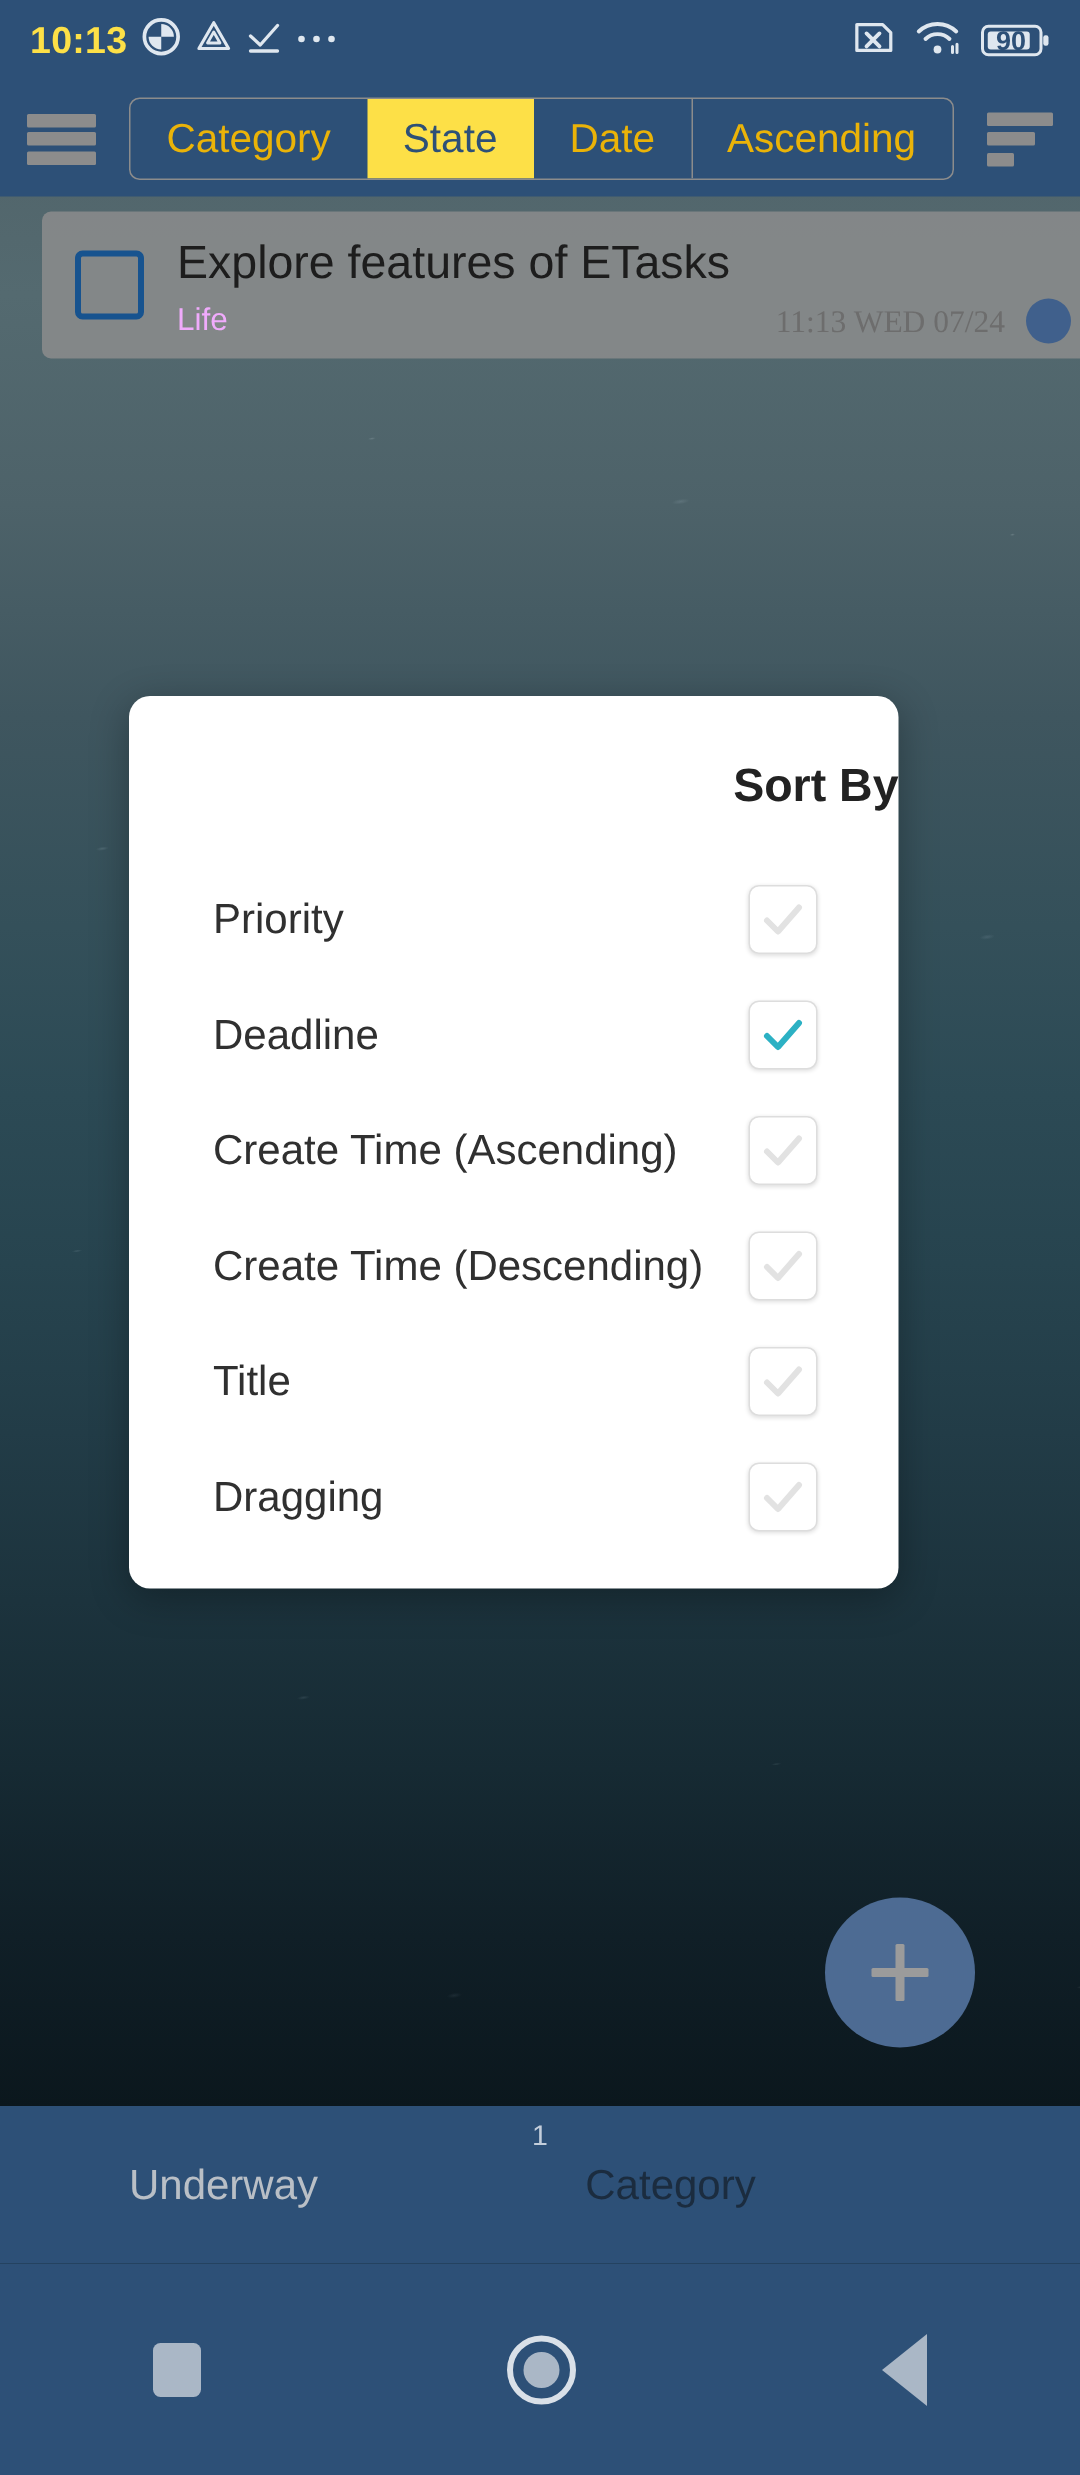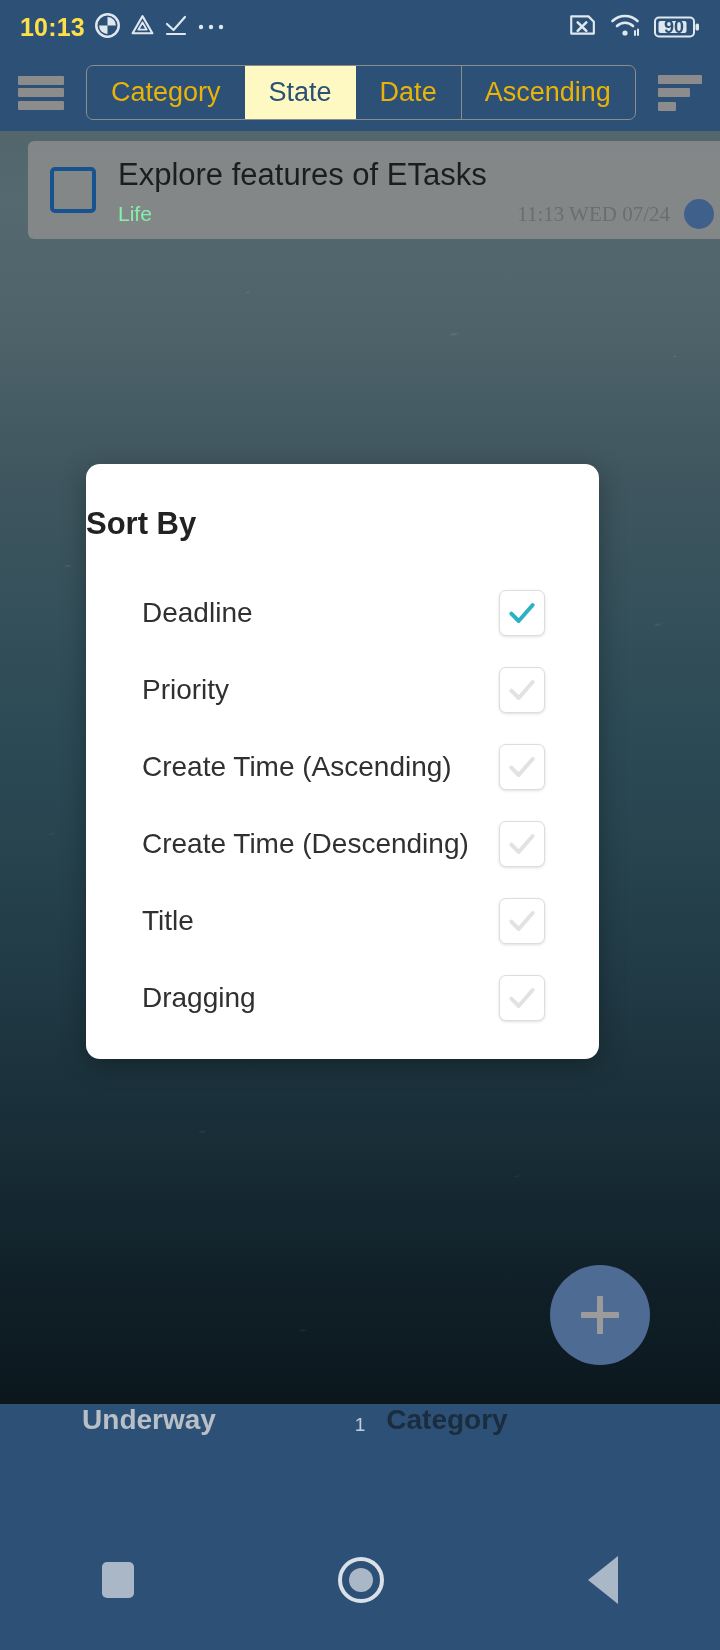--- a/index.html
+++ b/index.html
@@ -101,21 +101,21 @@
   }
   .seg{
     display:flex; align-items:center; justify-content:center;
     color:#eab308; font-size:27px;
     padding:0 24px;
     cursor:pointer;
     background:transparent;
     position:relative;
     white-space:nowrap;
   }
-  .seg.sel{ background:#fef9c3; color:#2d5077; }
+  .seg.sel{ background:#fde047; color:#2d5077; }
   .seg.divider:before{
     content:""; position:absolute; left:0; top:0; bottom:0; width:1px; background:#8c8c8c;
   }
 
   
   .task-card{
     position:absolute; left:28px; top:141px; width:708px; height:98px;
     background:rgba(142,142,142,.82);
     border-radius:6px;
     display:flex; align-items:center;
@@ -125,36 +125,36 @@
   .task-check{
     width:46px; height:46px; flex:0 0 46px;
     border:4px solid #17538f;
     border-radius:5px;
     background:transparent;
     cursor:pointer;
   }
   .task-body{ flex:1; margin-left:22px; min-width:0; position:relative; height:70px; }
   .task-title{ color:#1d1d1d; font-size:31px; line-height:40px; white-space:nowrap; overflow:hidden; text-overflow:ellipsis; }
   .task-meta{ display:flex; align-items:center; margin-top:4px; }
-  .task-cat{ color:#86efac; font-size:21px; }
+  .task-cat{ color:#f0abfc; font-size:21px; }
   .task-time{ color:#6d6d6d; font-size:21px; margin-left:auto;font-family:Liberation Serif, serif; }
   .task-dot{ width:30px; height:30px; border-radius:50%; background:#40608c; margin-left:14px; flex:0 0 30px; }
 
   
   .scrim{ position:absolute; inset:0; z-index:30; }
   .dialog{
     position:absolute; left:86px; top:464px; width:513px; height:595px;
     background:#ffffff;
     border-radius:14px;
     z-index:31;
     box-shadow:0 6px 26px rgba(0,0,0,.30);
     padding:0;
   }
   .dialog-title{
-    text-align:left;
+    text-align:right;
     color:#222222;
     font-size:31px;
     font-weight:bold;
     padding-top:42px;
   }
   .sort-list{ margin-top:32px; }
   .sort-row{
     display:flex; align-items:center;
     height:77px;
     padding:0 54px 0 56px;
@@ -192,21 +192,21 @@
     position:absolute; left:0; top:1404px; width:720px; height:105px;
     background:#2d5077;
     z-index:20;
   }
   .tab-badge{
     position:absolute; left:0; right:0; top:10px;
     text-align:center; color:#c4cedb; font-size:19px;
   }
   .tabs-row{
     position:absolute; left:0; top:0; width:596px; height:105px;
-    display:flex; font-weight:bold;
+    display:flex; align-items:center;
   }
   .btab{ flex:1; text-align:center; font-size:28px; cursor:pointer; }
   .btab.active{ color:#b9bfc6; }
   .btab.inactive{ color:#1b2c3f; }
 
   
   .navbar{
     position:absolute; left:0; top:1509px; width:720px; height:141px;
     background:#2d5077;
     display:flex; align-items:center; justify-content:space-around;
@@ -342,69 +342,69 @@
       </div>
     <div class="nav-back"></div>
   </div>
 
   <div class="scrim"></div>
   <div class="dialog">
     <div class="dialog-title">Sort By</div>
     <div class="sort-list">
 
       <div class="sort-row">
+        <span class="sort-label">Priority</span>
+        <span class="cbox">
+          <svg viewBox="0 0 24 24">
+              <path d="M4 12.5 L9.5 18 L20 6" fill="none" stroke="#e2e2e2" stroke-width="3" stroke-linecap="round" stroke-linejoin="round"></path>
+            </svg>
+        </span>
+      </div>
+
+      <div class="sort-row">
         <span class="sort-label">Deadline</span>
         <span class="cbox">
           <svg viewBox="0 0 24 24">
               <path d="M4 12.5 L9.5 18 L20 6" fill="none" stroke="#2cb1c4" stroke-width="3" stroke-linecap="round" stroke-linejoin="round"></path>
             </svg>
         </span>
       </div>
 
       <div class="sort-row">
-        <span class="sort-label">Priority</span>
+        <span class="sort-label">Create Time (Ascending)</span>
         <span class="cbox">
           <svg viewBox="0 0 24 24">
               <path d="M4 12.5 L9.5 18 L20 6" fill="none" stroke="#e2e2e2" stroke-width="3" stroke-linecap="round" stroke-linejoin="round"></path>
             </svg>
         </span>
       </div>
 
       <div class="sort-row">
-        <span class="sort-label">Create Time (Ascending)</span>
+        <span class="sort-label">Create Time (Descending)</span>
         <span class="cbox">
           <svg viewBox="0 0 24 24">
               <path d="M4 12.5 L9.5 18 L20 6" fill="none" stroke="#e2e2e2" stroke-width="3" stroke-linecap="round" stroke-linejoin="round"></path>
             </svg>
         </span>
       </div>
 
       <div class="sort-row">
-        <span class="sort-label">Create Time (Descending)</span>
+        <span class="sort-label">Title</span>
         <span class="cbox">
           <svg viewBox="0 0 24 24">
               <path d="M4 12.5 L9.5 18 L20 6" fill="none" stroke="#e2e2e2" stroke-width="3" stroke-linecap="round" stroke-linejoin="round"></path>
             </svg>
         </span>
       </div>
 
       <div class="sort-row">
-        <span class="sort-label">Title</span>
+        <span class="sort-label">Dragging</span>
         <span class="cbox">
           <svg viewBox="0 0 24 24">
               <path d="M4 12.5 L9.5 18 L20 6" fill="none" stroke="#e2e2e2" stroke-width="3" stroke-linecap="round" stroke-linejoin="round"></path>
             </svg>
         </span>
       </div>
 
-      <div class="sort-row">
-        <span class="sort-label">Dragging</span>
-        <span class="cbox">
-          <svg viewBox="0 0 24 24">
-              <path d="M4 12.5 L9.5 18 L20 6" fill="none" stroke="#e2e2e2" stroke-width="3" stroke-linecap="round" stroke-linejoin="round"></path>
-            </svg>
-        </span>
-      </div>
-
     </div>
   </div>
 
 </div>
 
 </body></html>

